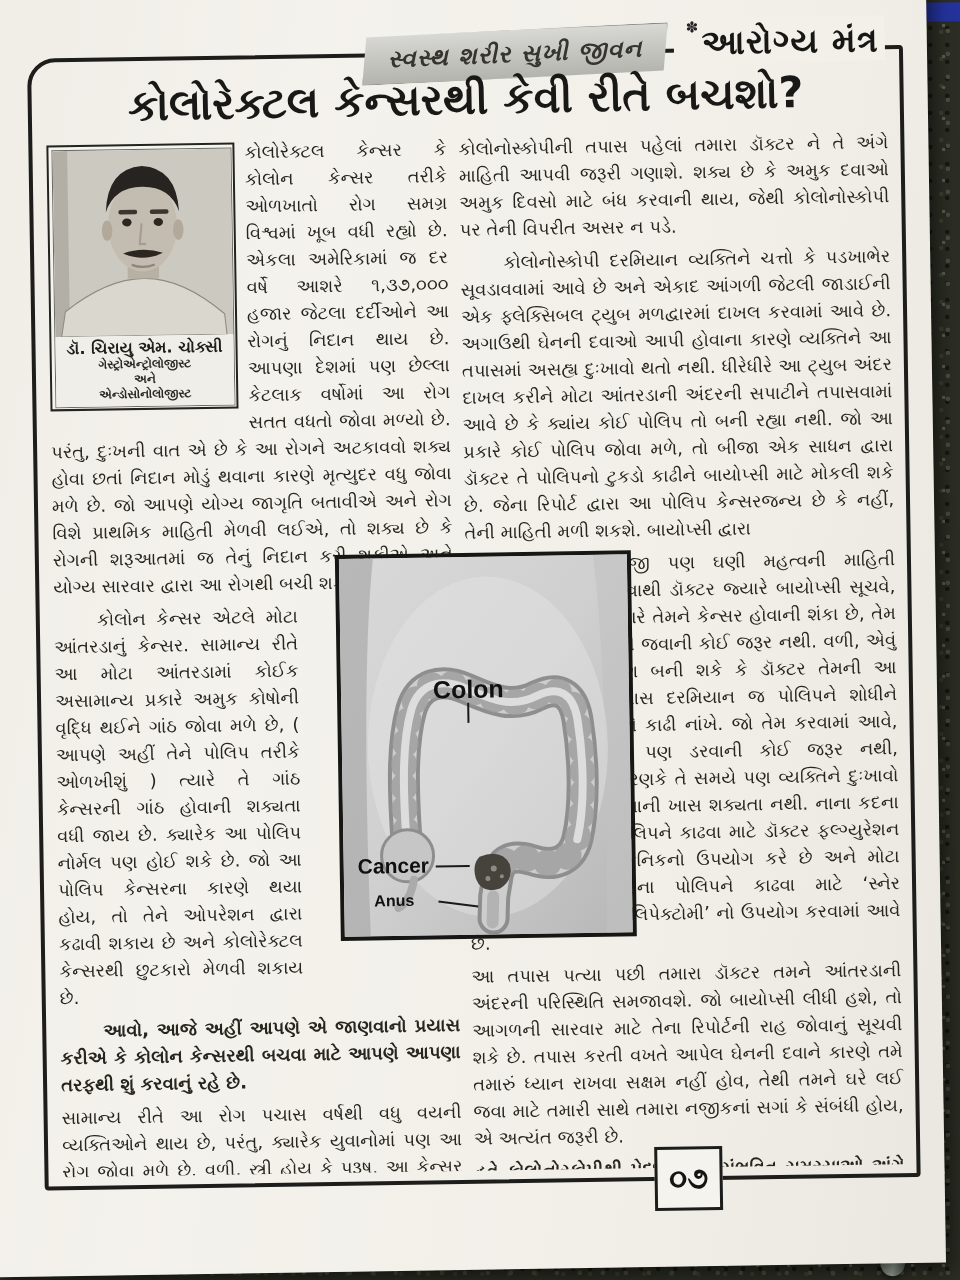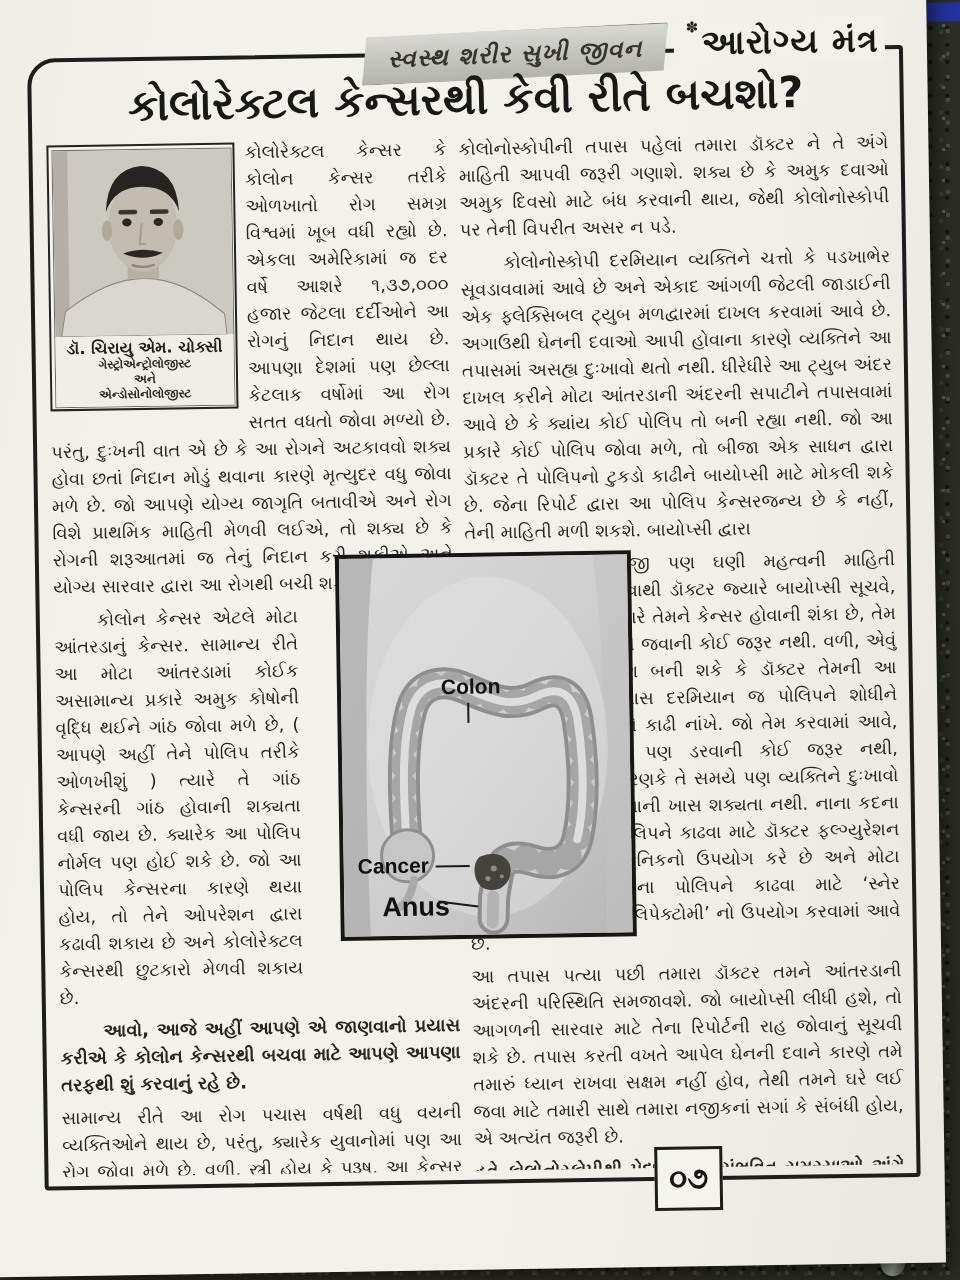--- a/index.html
+++ b/index.html
@@ -51,23 +51,23 @@
   .author-photo{flex:1;overflow:hidden;}
   .author-caption{padding:2px 2px 4px 2px;text-align:center;background:#f0eee8;}
   .author-name{font-size:16px;font-weight:700;color:#1d1d1a;line-height:1.2;}
   .author-role{font-size:12px;font-weight:700;color:#2a2a25;line-height:1.25;}
   .spacer-l{float:right;width:150px;height:372px;margin-left:6px;}
   .spacer-r{float:left;width:138px;height:378px;margin-right:6px;}
   
   .diagram{position:absolute;left:296px;top:424px;width:288px;height:378px;
     border:4px solid #161614;background:linear-gradient(120deg,#c9c9c9,#e4e4e4 45%,#bdbdbd);z-index:5;}
   .dlabel{position:absolute;font-family:"Liberation Sans",sans-serif;font-weight:700;color:#101010;}
-  .lbl-colon{left:100px;top:118px;font-size:21px;}
+  .lbl-colon{left:92px;top:118px;font-size:25px;}
   .lbl-cancer{left:14px;top:296px;font-size:21px;}
-  .lbl-anus{left:38px;top:334px;font-size:27px;}
+  .lbl-anus{left:30px;top:334px;font-size:16px;}
   .lead-line{position:absolute;background:#1a1a1a;}
   .line-colon{left:126px;top:146px;width:2px;height:20px;}
   .line-cancer{left:92px;top:308px;width:34px;height:2px;}
   .line-anus{left:94px;top:346px;width:40px;height:2px;transform:rotate(8deg);}
   
   .page-no{position:absolute;left:606px;bottom:-34px;width:62px;height:58px;background:#f5f3ee;
     border:3px solid #1c1c1a;display:flex;align-items:center;justify-content:center;
     font-size:30px;font-weight:800;color:#151513;z-index:6;}
 </style>
 </head>

